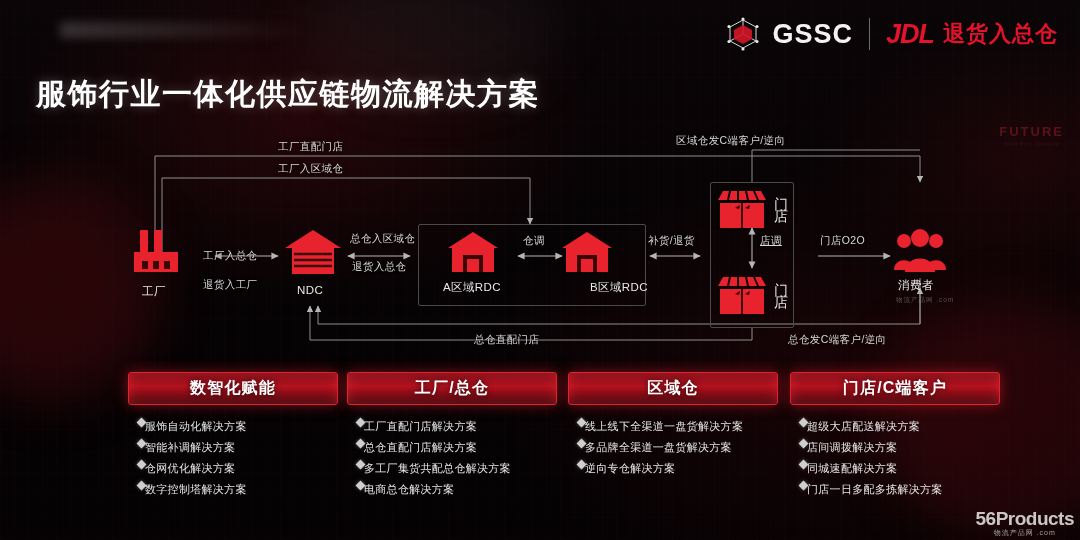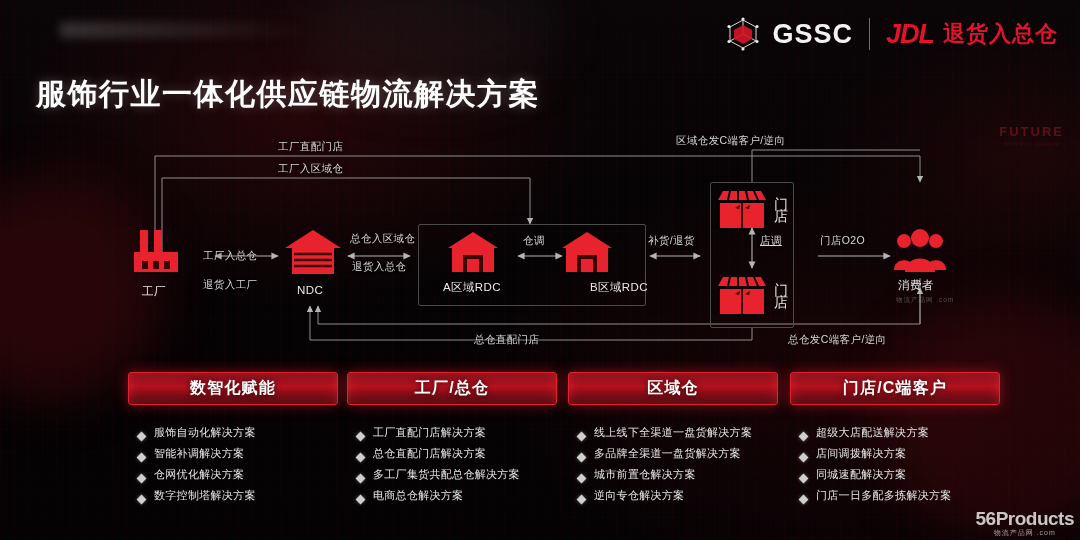--- a/index.html
+++ b/index.html
@@ -64,21 +64,21 @@
   .card { position:absolute; top:0; width:210px; }
   .card-head {
     height:33px; border-radius:3px; display:flex; align-items:center; justify-content:center;
     background:linear-gradient(180deg,#7d0f18 0%,#b5121f 42%,#8d0d16 65%,#3d070d 100%);
     border:1.5px solid #e4202e;
     box-shadow:0 0 14px rgba(215,25,40,.55), inset 0 0 12px rgba(255,60,70,.35);
     font-size:16px; font-weight:bold; color:#ffffff; letter-spacing:1.2px;
     text-shadow:0 0 6px rgba(0,0,0,.8);
   }
   .card-list { margin-top:14px; padding-left:10px; }
-  .li { display:flex; align-items:flex-end; gap:9px; height:21px; }
+  .li { display:flex; align-items:flex-start; height:21px; }
   .dia { width:7px; height:7px; background:#cfcfcf; transform:rotate(45deg); flex:none;
          box-shadow:0 0 4px rgba(255,255,255,.35); }
   .li-txt { font-size:11px; color:#e6e6e6; white-space:nowrap; letter-spacing:.3px; }
 
   
   .wm-future { position:absolute; right:16px; top:124px; text-align:center; opacity:.42; }
   .wm-future .f1 { font-size:13px; font-weight:bold; color:#b5222c; letter-spacing:2px; }
   .wm-future .f2 { font-size:6px; color:#6d1b22; letter-spacing:1px; margin-top:2px; }
   .wm-brand { position:absolute; right:6px; bottom:2px; text-align:center; opacity:.85; }
   .wm-brand .b1 { font-size:19px; font-weight:bold; color:#e8e8e8; letter-spacing:-.5px; }
@@ -321,24 +321,20 @@
         <div class="li">
             <span class="dia"></span>
             <span class="li-txt">线上线下全渠道一盘货解决方案</span>
           </div>
         <div class="li">
             <span class="dia"></span>
             <span class="li-txt">多品牌全渠道一盘货解决方案</span>
           </div>
         <div class="li">
             <span class="dia"></span>
-            <span class="li-txt">城市前置仓解决方案</span>
-          </div>
-        <div class="li">
-            <span class="dia"></span>
             <span class="li-txt">逆向专仓解决方案</span>
           </div>
       </div>
     </div>
 
     <div class="card" style="left:790px;">
       <div class="card-head">门店/C端客户</div>
       <div class="card-list">
         <div class="li">
             <span class="dia"></span>

